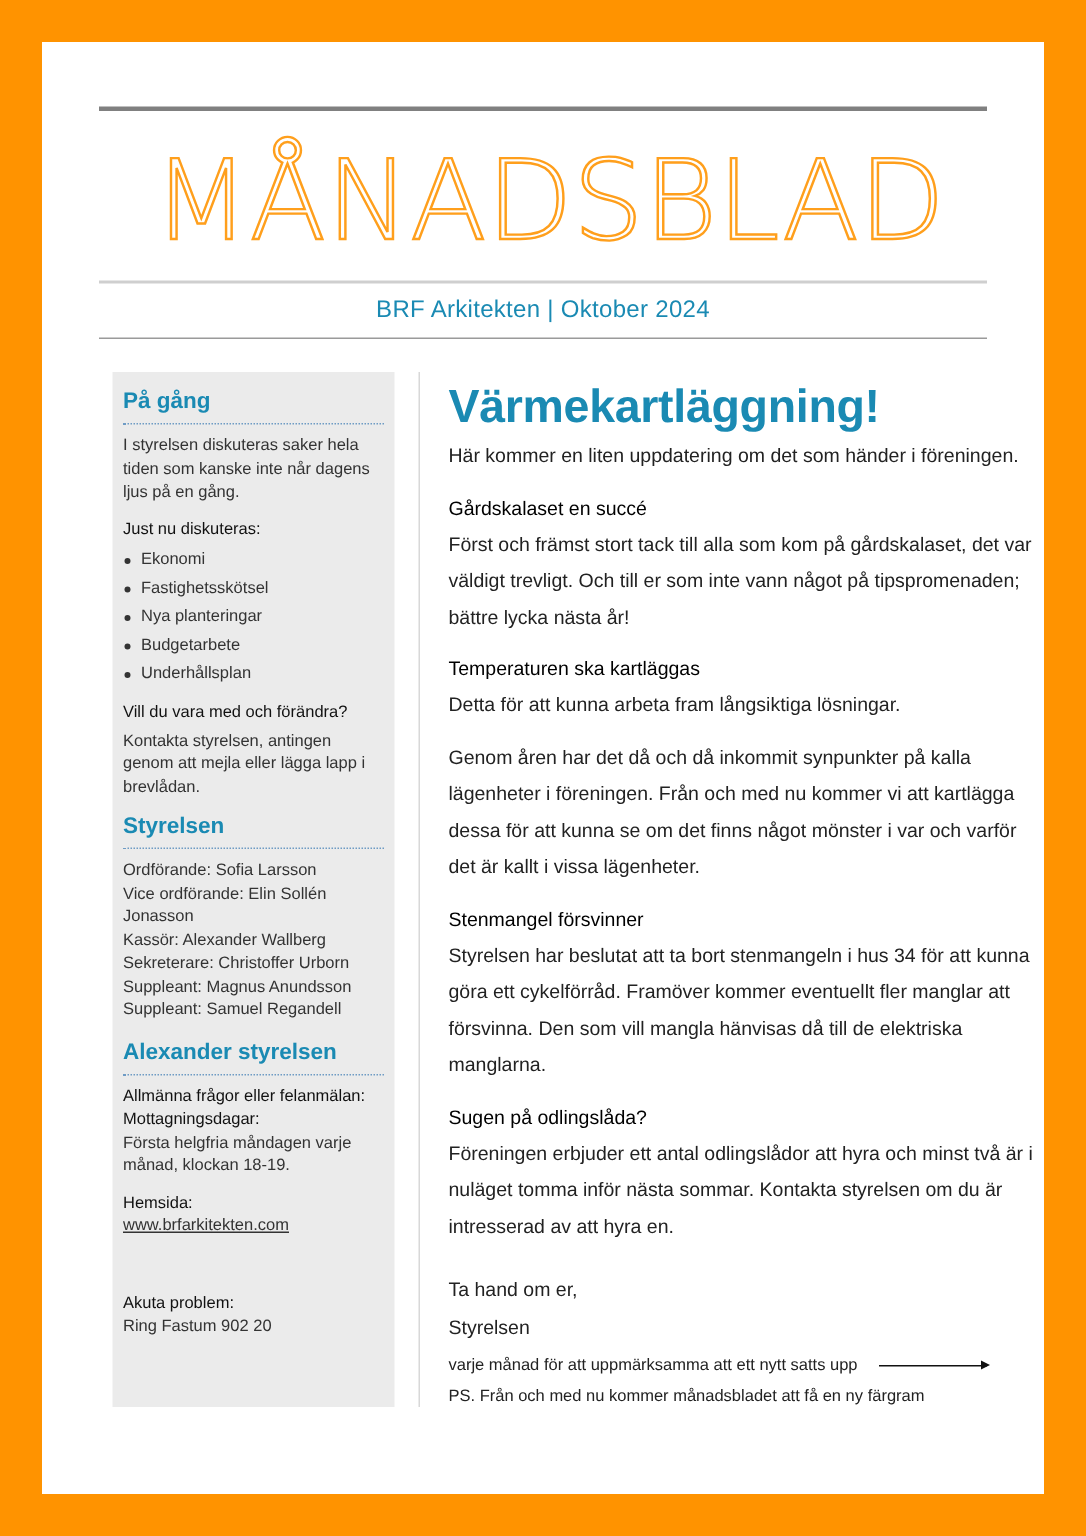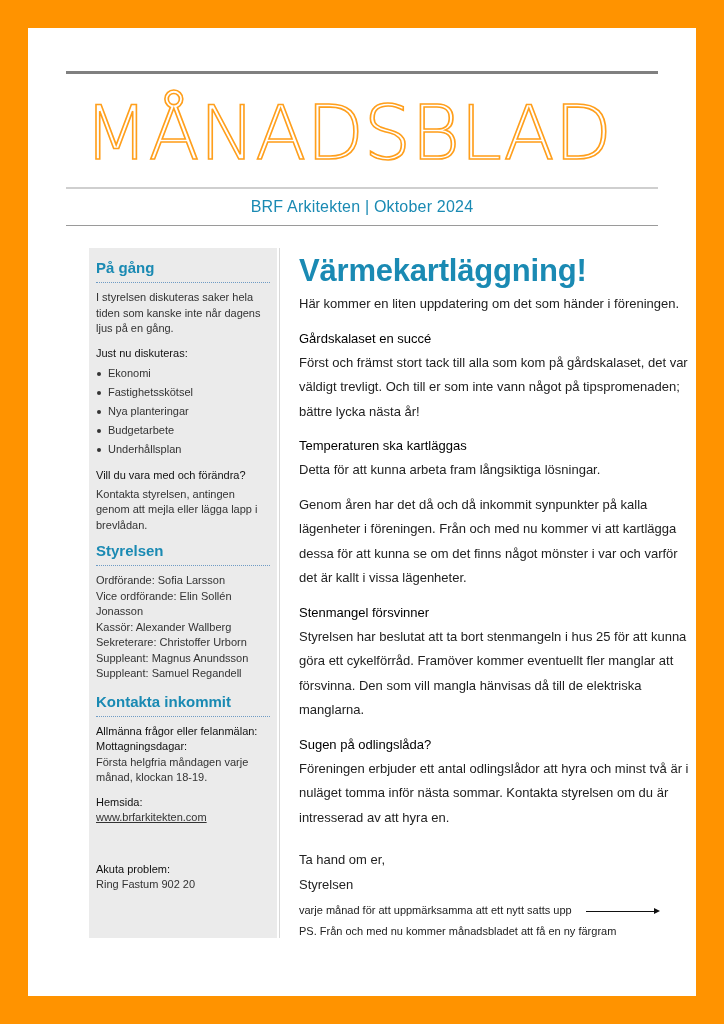--- a/index.html
+++ b/index.html
@@ -20,41 +20,41 @@
   .rule {
     position: absolute;
     left: 38px; width: 592px;
   }
   .rule-top { top: 43px; height: 3px; background: #808080; }
   .rule-mid { top: 159px; height: 2px; background: #cfcfcf; }
   .rule-bot { top: 197px; height: 1px; background: #9a9a9a; }
 
   .masthead {
     position: absolute;
-    left: 24px; top: 52px; width: 592px; height: 100px;
+    left: 42px; top: 52px; width: 592px; height: 100px;
   }
   .masthead svg { display: block; }
   .masthead text {
     font-family: "DejaVu Sans", sans-serif;
     font-weight: 200;
   }
 
   .subtitle {
     position: absolute;
     left: 38px; width: 592px; top: 170px;
     text-align: center;
     font-size: 16px;
     color: #1a8ab3;
     letter-spacing: 0.2px;
   }
 
   
   .sidebar {
     position: absolute;
-    left: 61px; top: 220px;
+    left: 47px; top: 220px;
     width: 188px; height: 690px;
     background: #ebebeb;
     box-sizing: border-box;
     padding: 10px 7px 0 7px;
     font-size: 11px;
     line-height: 15.5px;
     color: #333;
   }
   .sb-h {
     font-size: 15px;
@@ -169,21 +169,21 @@
         <div>Ordförande: Sofia Larsson</div>
         <div>Vice ordförande: Elin Sollén Jonasson</div>
         <div>Kassör: Alexander Wallberg</div>
         <div>Sekreterare: Christoffer Urborn</div>
         <div>Suppleant: Magnus Anundsson</div>
         <div>Suppleant: Samuel Regandell</div>
       </div>
     </section>
 
     <section>
-      <div class="sb-h">Kontakta inkommit</div>
+      <div class="sb-h">Alexander styrelsen</div>
       <div class="sb-dots"></div>
       <div class="sb-label" style="margin-bottom:0;">Allmänna frågor eller felanmälan:</div>
       <div class="sb-label" style="margin-bottom:0;">Mottagningsdagar:</div>
       <p class="sb-p">Första helgfria måndagen varje månad, klockan 18-19.</p>
       <div class="sb-label" style="margin-bottom:0;">Hemsida:</div>
       <p class="sb-p"><a class="sb-link">www.brfarkitekten.com</a></p>
       <div class="sb-label" style="margin-bottom:0;margin-top:36px;">Akuta problem:</div>
       <p class="sb-p">Ring Fastum 902 20</p>
     </section>
   </aside>
@@ -200,21 +200,21 @@
     </div>
 
     <div>
       <p class="sub">Temperaturen ska kartläggas</p>
       <p>Detta för att kunna arbeta fram långsiktiga lösningar.</p>
       <p>Genom åren har det då och då inkommit synpunkter på kalla lägenheter i föreningen. Från och med nu kommer vi att kartlägga dessa för att kunna se om det finns något mönster i var och varför det är kallt i vissa lägenheter.</p>
     </div>
 
     <div>
       <p class="sub">Stenmangel försvinner</p>
-      <p>Styrelsen har beslutat att ta bort stenmangeln i hus 25 för att kunna göra ett cykelförråd. Framöver kommer eventuellt fler manglar att försvinna. Den som vill mangla hänvisas då till de elektriska manglarna.</p>
+      <p>Styrelsen har beslutat att ta bort stenmangeln i hus 34 för att kunna göra ett cykelförråd. Framöver kommer eventuellt fler manglar att försvinna. Den som vill mangla hänvisas då till de elektriska manglarna.</p>
     </div>
 
     <div>
       <p class="sub">Sugen på odlingslåda?</p>
       <p>Föreningen erbjuder ett antal odlingslådor att hyra och minst två är i nuläget tomma inför nästa sommar. Kontakta styrelsen om du är intresserad av att hyra en.</p>
     </div>
 
     <p class="sig" style="margin:0;">
       <span>Ta hand om er,</span><br>
       <span>Styrelsen</span>

